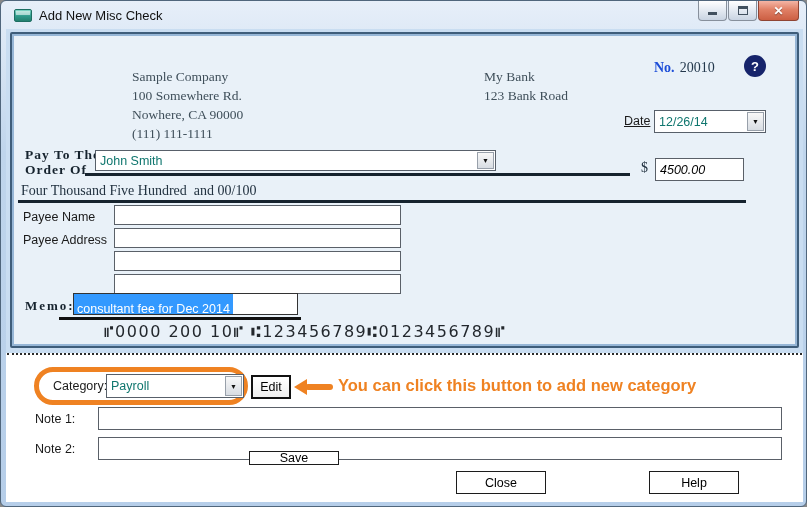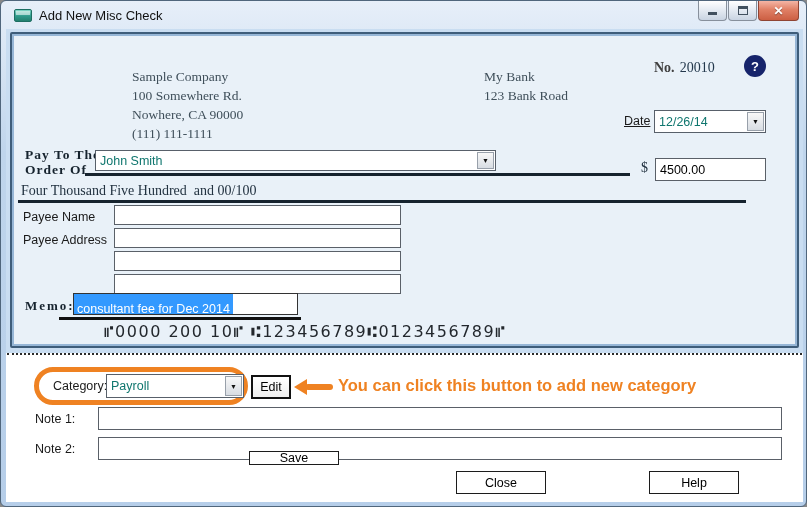--- a/index.html
+++ b/index.html
@@ -34,21 +34,21 @@
   .client { position:absolute; left:5px; top:28px; width:797px; height:473px; background:#ffffff; }
   .check-band { position:absolute; left:0; top:0; width:797px; height:324px; background:#c9ddf1; }
   .check-panel {
     position:absolute; left:4px; top:3px; width:789px; height:316px;
     background:#e9f1f8; border:2px solid #3e5d7a; box-shadow:inset 0 0 0 2px #96b6d6; border-radius:2px;
   }
 
   .abs { position:absolute; }
   .serif { font-family:"Liberation Serif",serif; }
   .addr { font-size:13.5px; line-height:19px; color:#3f4f5a; }
-  .no-label { font-weight:bold; font-size:14px; color:#404040;font-family:Liberation Serif, serif; }
+  .no-label { font-weight:bold; font-size:14px; color:#1d4ed8;font-family:Liberation Serif, serif; }
   .no-value { font-size:14px; color:#23384c; margin-left:5px; }
   .help-btn {
     width:22px; height:22px; border-radius:50%; background:#16246b; color:#fff;
     font-weight:bold; font-size:13px; display:flex; align-items:center; justify-content:center; cursor:pointer;
   }
   .small-label { font-size:12.5px; color:#1a1a1a; }
 
   .combo { background:#fff; border:1px solid #58606a; }
   .combo .val { position:absolute; left:4px; top:50%; transform:translateY(-50%); font-size:12.5px; color:#0f766e; white-space:nowrap; }
   .arrow-btn {
@@ -136,21 +136,21 @@
         <div>Pay To The</div>
         <div>Order Of</div>
       </div>
       <div class="abs combo" style="left:83px; top:116px; width:401px; height:21px;">
         <span class="val">John Smith</span>
         <span class="arrow-btn">▼</span>
       </div>
       <div class="abs thick-line" style="left:73px; top:139px; width:545px;"></div>
 
       <div class="abs serif" style="left:629px; top:126px; font-size:14px; color:#223240;">$</div>
-      <input class="abs tinput" style="left: 643px; top: 124px; width: 111px; height: 23px;" value="4500.00">
+      <input class="abs tinput" style="left: 643px; top: 124px; width: 89px; height: 23px; font-style: italic;" value="4500.00">
 
       <div class="abs serif" style="left:9px; top:149px; font-size:14px; color:#223240; white-space:pre;">Four Thousand Five Hundred  and 00/100</div>
       <div class="abs thick-line" style="left:6px; top:166px; width:728px;"></div>
 
       <div class="abs small-label" style="left:11px; top:176px;">Payee Name</div>
       <input class="abs tinput" style="left: 102px; top: 171px; width: 287px; height: 20px;" value="">
 
       <div class="abs small-label" style="left:11px; top:199px;">Payee Address</div>
       <input class="abs tinput" style="left: 102px; top: 194px; width: 287px; height: 20px;" value="">
       <input class="abs tinput" style="left: 102px; top: 217px; width: 287px; height: 20px;" value="">

